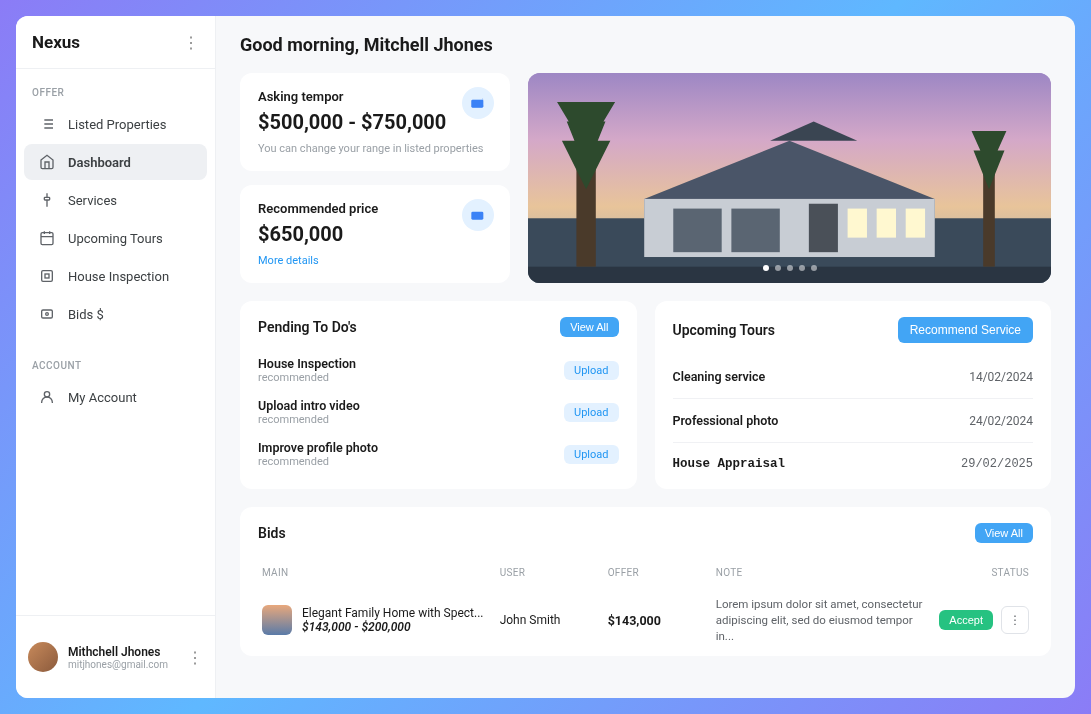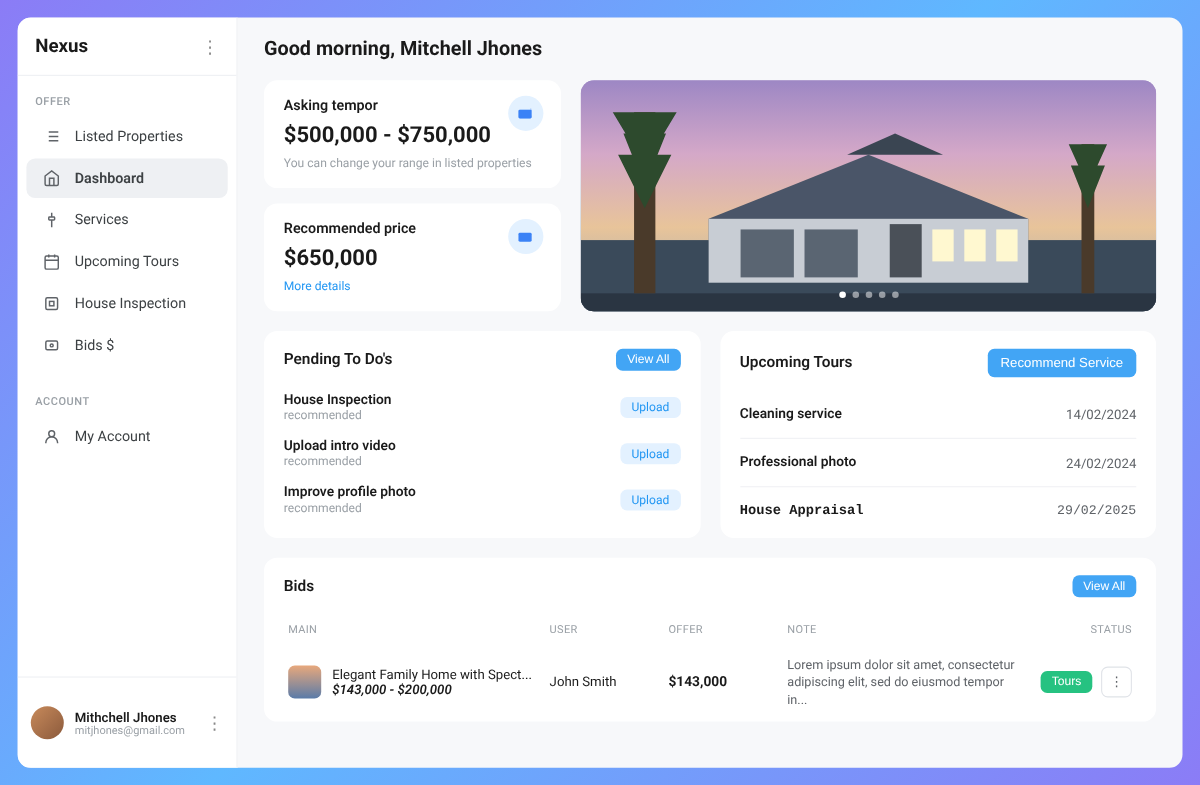--- a/index.html
+++ b/index.html
@@ -444,21 +444,21 @@
             <div class="home-thumb"></div>
             <div class="home-info">
               <div class="home-title">Elegant Family Home with Spect...</div>
               <div class="home-price">$143,000 - $200,000</div>
             </div>
           </div>
           <div class="user-cell">John Smith</div>
           <div class="offer-cell">$143,000</div>
           <div class="note-cell">Lorem ipsum dolor sit amet, consectetur adipiscing elit, sed do eiusmod tempor in...</div>
           <div class="status-cell">
-            <button class="btn small accept">Tours</button>
+            <button class="btn small accept">Accept</button>
             <div class="icon-btn">⋮</div>
           </div>
         </div>
       </div>
     </div>
 
   </main>
 </div>
 
 </body></html>

